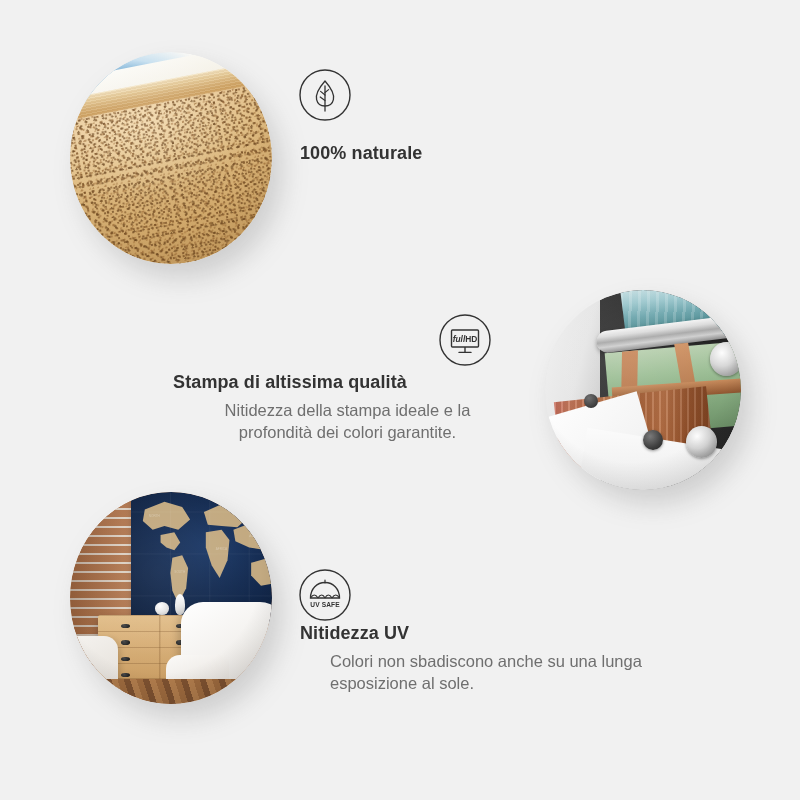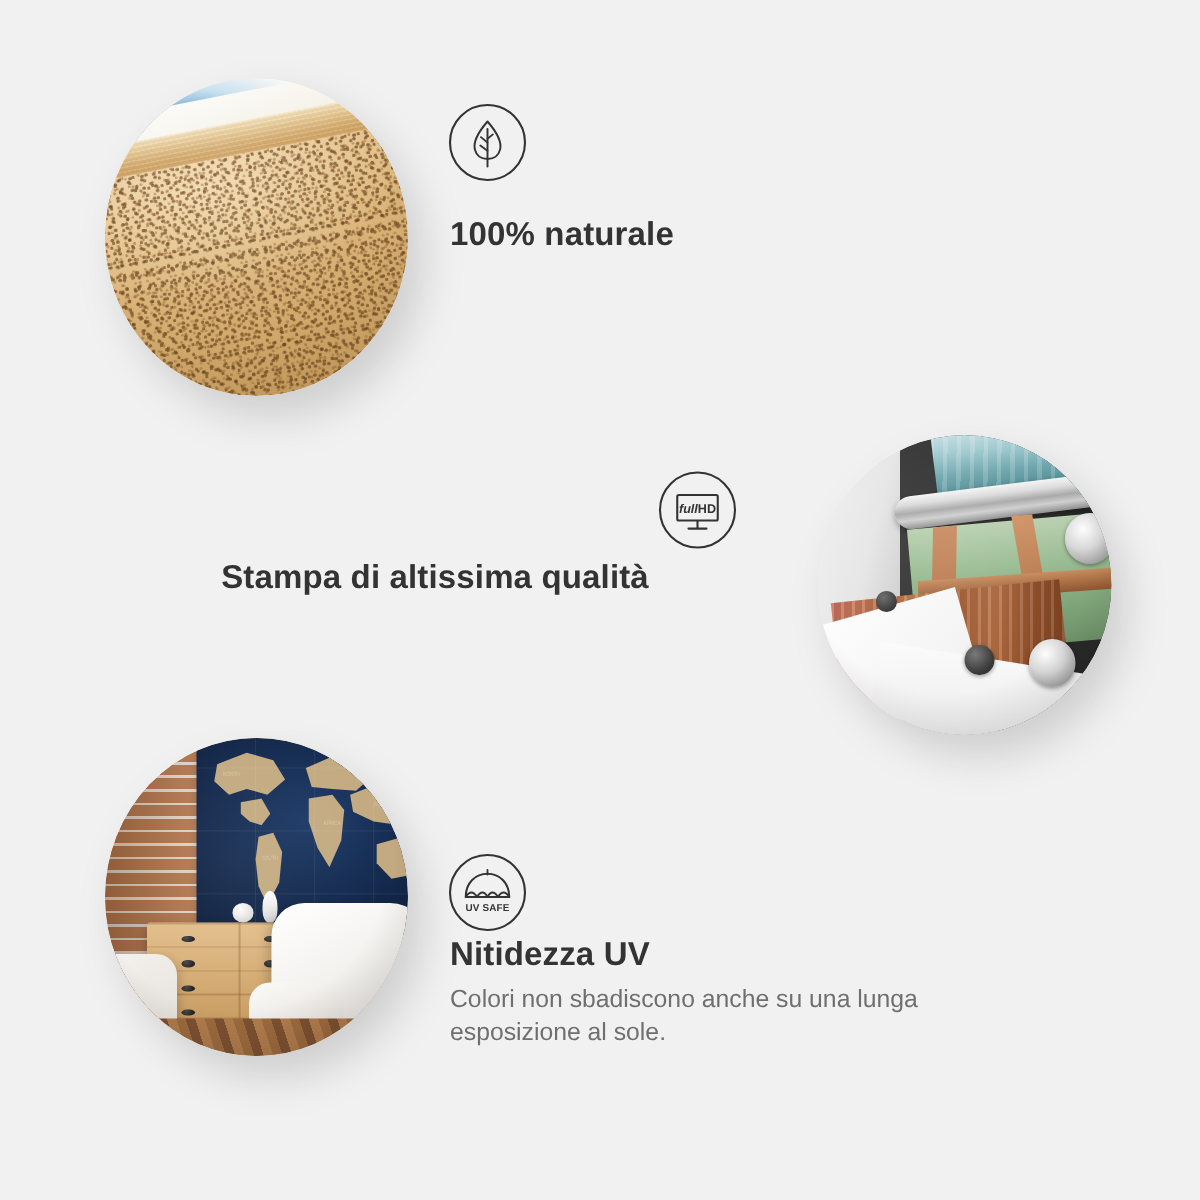--- a/index.html
+++ b/index.html
@@ -34,21 +34,21 @@
   .photo-inner {
     position: absolute;
     inset: 0;
     border-radius: 50%;
     overflow: hidden;
   }
 
   
   .text-col { position: absolute; }
   .feat-title {
-    font-size: 22px;
+    font-size: 18px;
     font-weight: bold;
     color: #333333;
     letter-spacing: 0.1px;
     margin: 0 0 6px 0;
     line-height: 1.18;
     white-space: nowrap;
   }
   .feat-desc {
     font-size: 16.5px;
     font-weight: normal;
@@ -369,20 +369,21 @@
       <circle cx="27" cy="27" r="25" fill="none" stroke="#333333" stroke-width="1.4"></circle>
       <rect x="13.5" y="17" width="27" height="17" rx="1" fill="none" stroke="#333333" stroke-width="1.4"></rect>
       <line x1="27" y1="34" x2="27" y2="39" stroke="#333333" stroke-width="1.4"></line>
       <line x1="21" y1="39.4" x2="33" y2="39.4" stroke="#333333" stroke-width="1.4" stroke-linecap="round"></line>
       <text x="27" y="29.1" text-anchor="middle" font-family="'Liberation Sans', sans-serif" font-size="8.4" font-style="italic" font-weight="bold" fill="#333333">full<tspan font-style="normal">HD</tspan></text>
     </svg>
   </div>
 
   <div class="text-col align-right" style="left:90px; top:372px; width:400px;">
     <p class="feat-title">Stampa di altissima qualità</p>
+    <p class="feat-desc" style="max-width:285px; margin-left:auto;">Nitidezza della stampa ideale e la profondità dei colori garantite.</p>
   </div>
 
   <div class="photo-circle" id="photo-room">
     <div class="photo-inner">
       <div class="rm-wall"></div>
       <div class="rm-brick"></div>
       <div class="rm-map">
         <svg viewBox="0 0 160 110" preserveAspectRatio="none" xmlns="http://www.w3.org/2000/svg">
           <g fill="#cdb184" opacity="0.95">
             <path d="M14 20 L34 14 L52 18 L60 28 L48 36 L34 33 L22 36 L12 29 Z"></path>
@@ -439,16 +440,16 @@
       <path d="M20 30 C22.4 26 25 26 27 30" fill="none" stroke="#333333" stroke-width="1.2"></path>
       <path d="M27 30 C29 26 31.6 26 34 30" fill="none" stroke="#333333" stroke-width="1.2"></path>
       <path d="M34 30 C36.4 26 39 26 41.5 30" fill="none" stroke="#333333" stroke-width="1.2"></path>
       <line x1="27" y1="12" x2="27" y2="15" stroke="#333333" stroke-width="1.2" stroke-linecap="round"></line>
       <text x="27" y="39.4" text-anchor="middle" font-family="'Liberation Sans', sans-serif" font-size="6.6" font-weight="bold" letter-spacing="0.1" fill="#333333">UV SAFE</text>
     </svg>
   </div>
 
   <div class="text-col align-left" style="left:300px; top:623px; width:430px;">
     <p class="feat-title">Nitidezza UV</p>
-    <p class="feat-desc" style="max-width:360px;">Colori non sbadiscono anche su una lunga esposizione al sole.</p>
+    <p class="feat-desc" style="max-width:360px;margin-left:30px;">Colori non sbadiscono anche su una lunga esposizione al sole.</p>
   </div>
 
 </div>
 
 </body></html>

